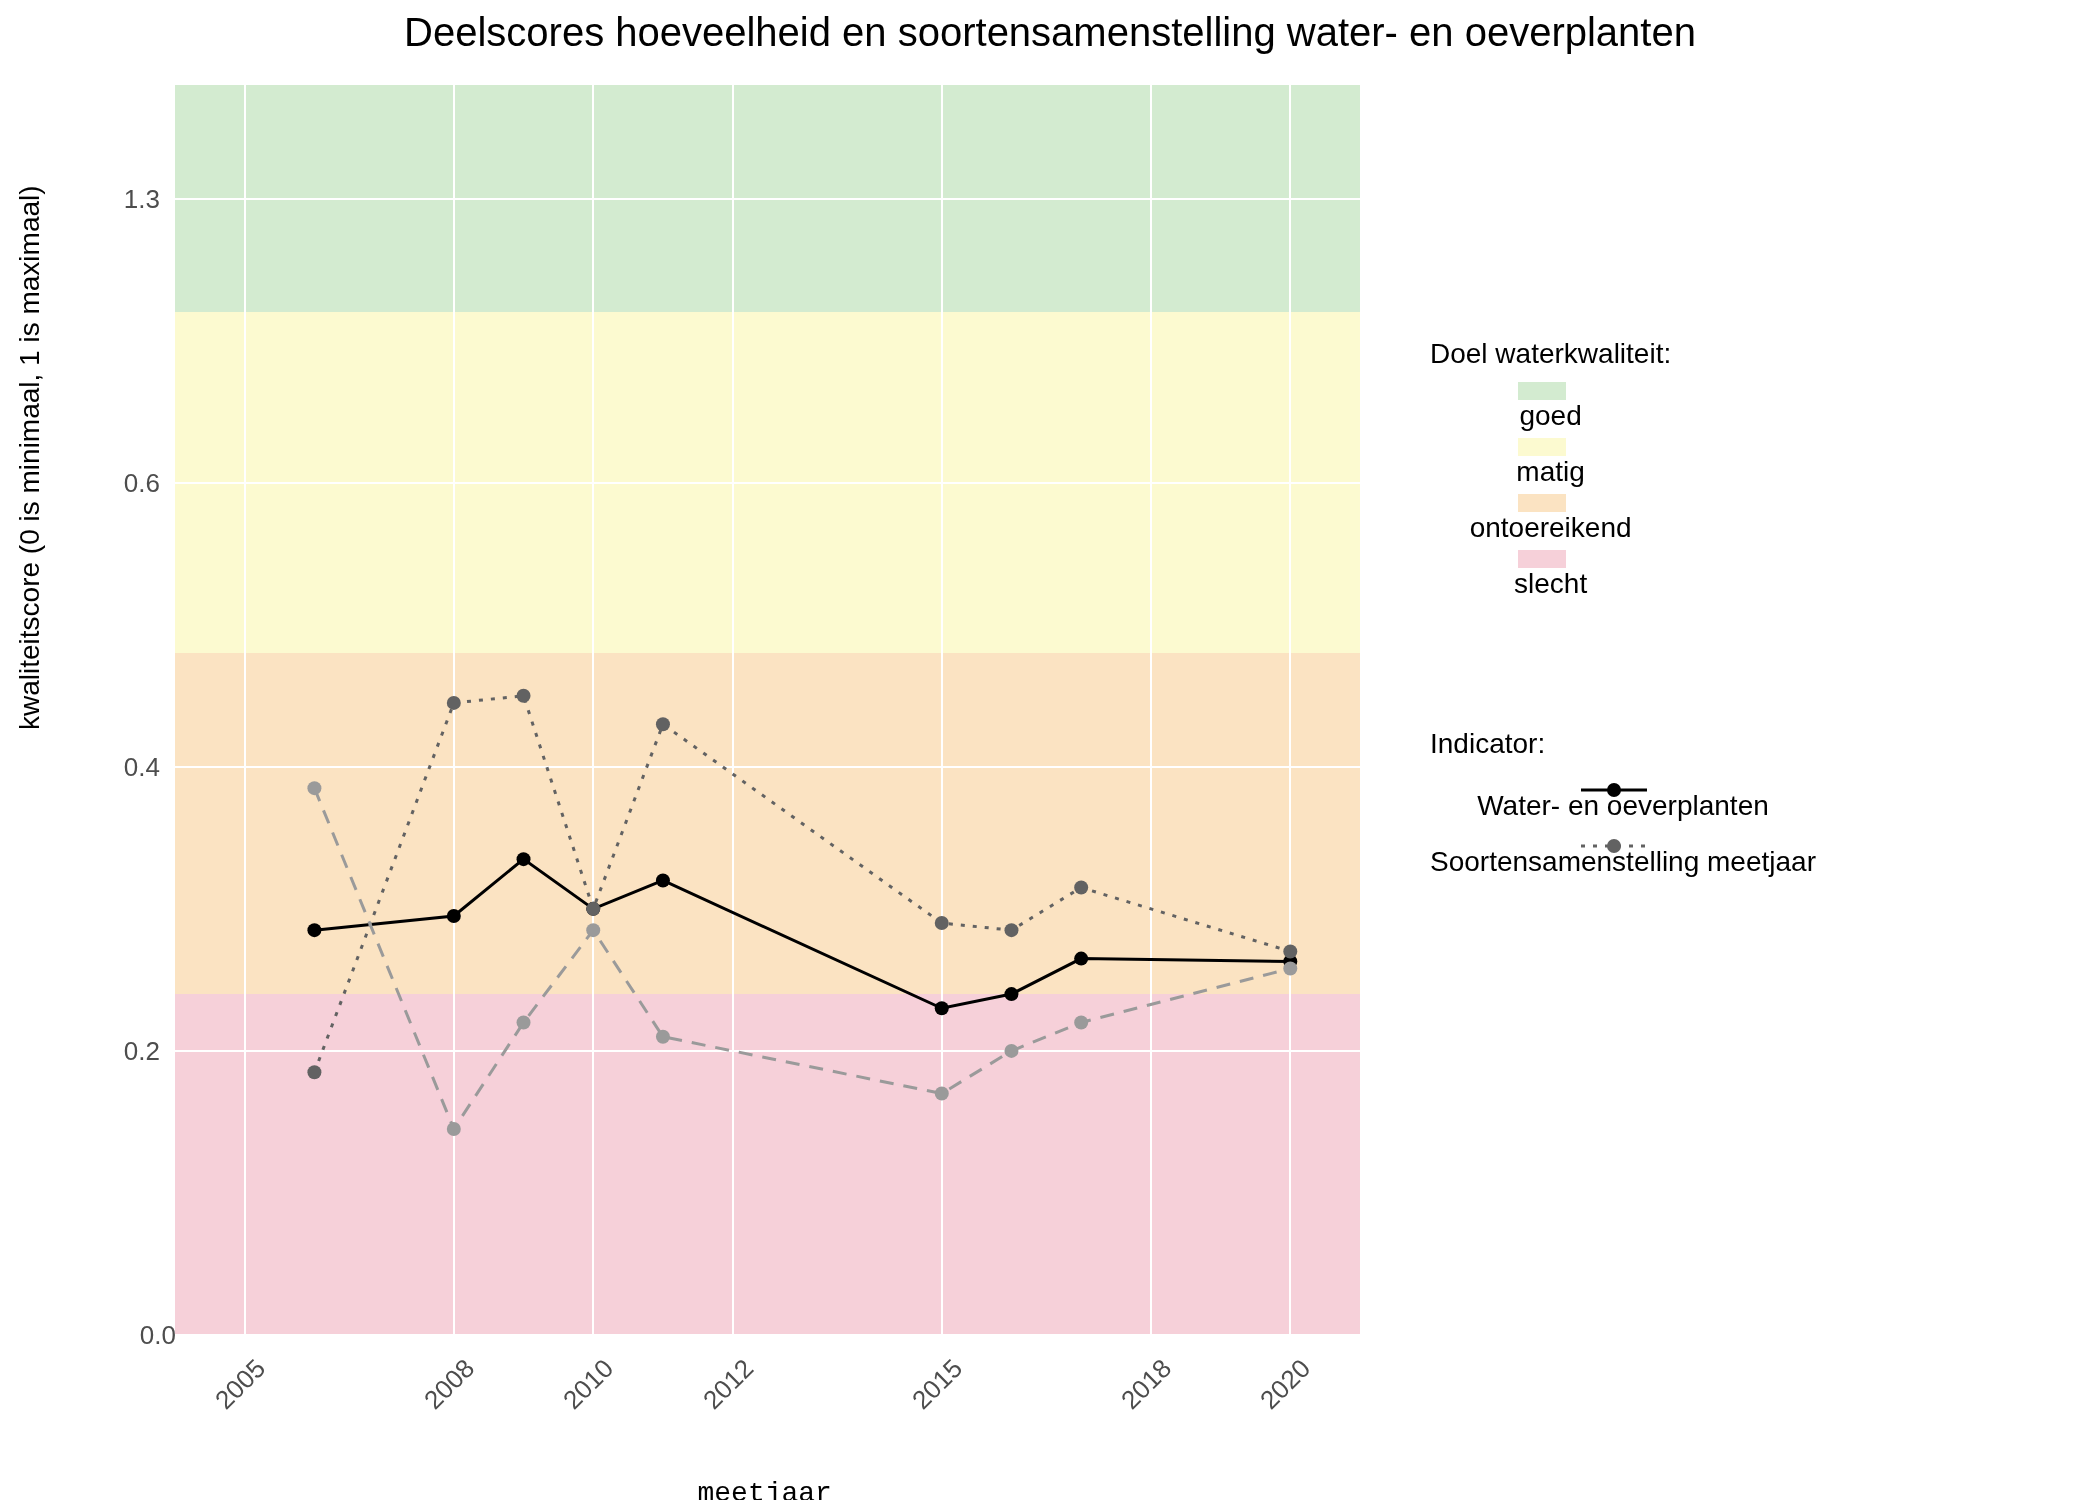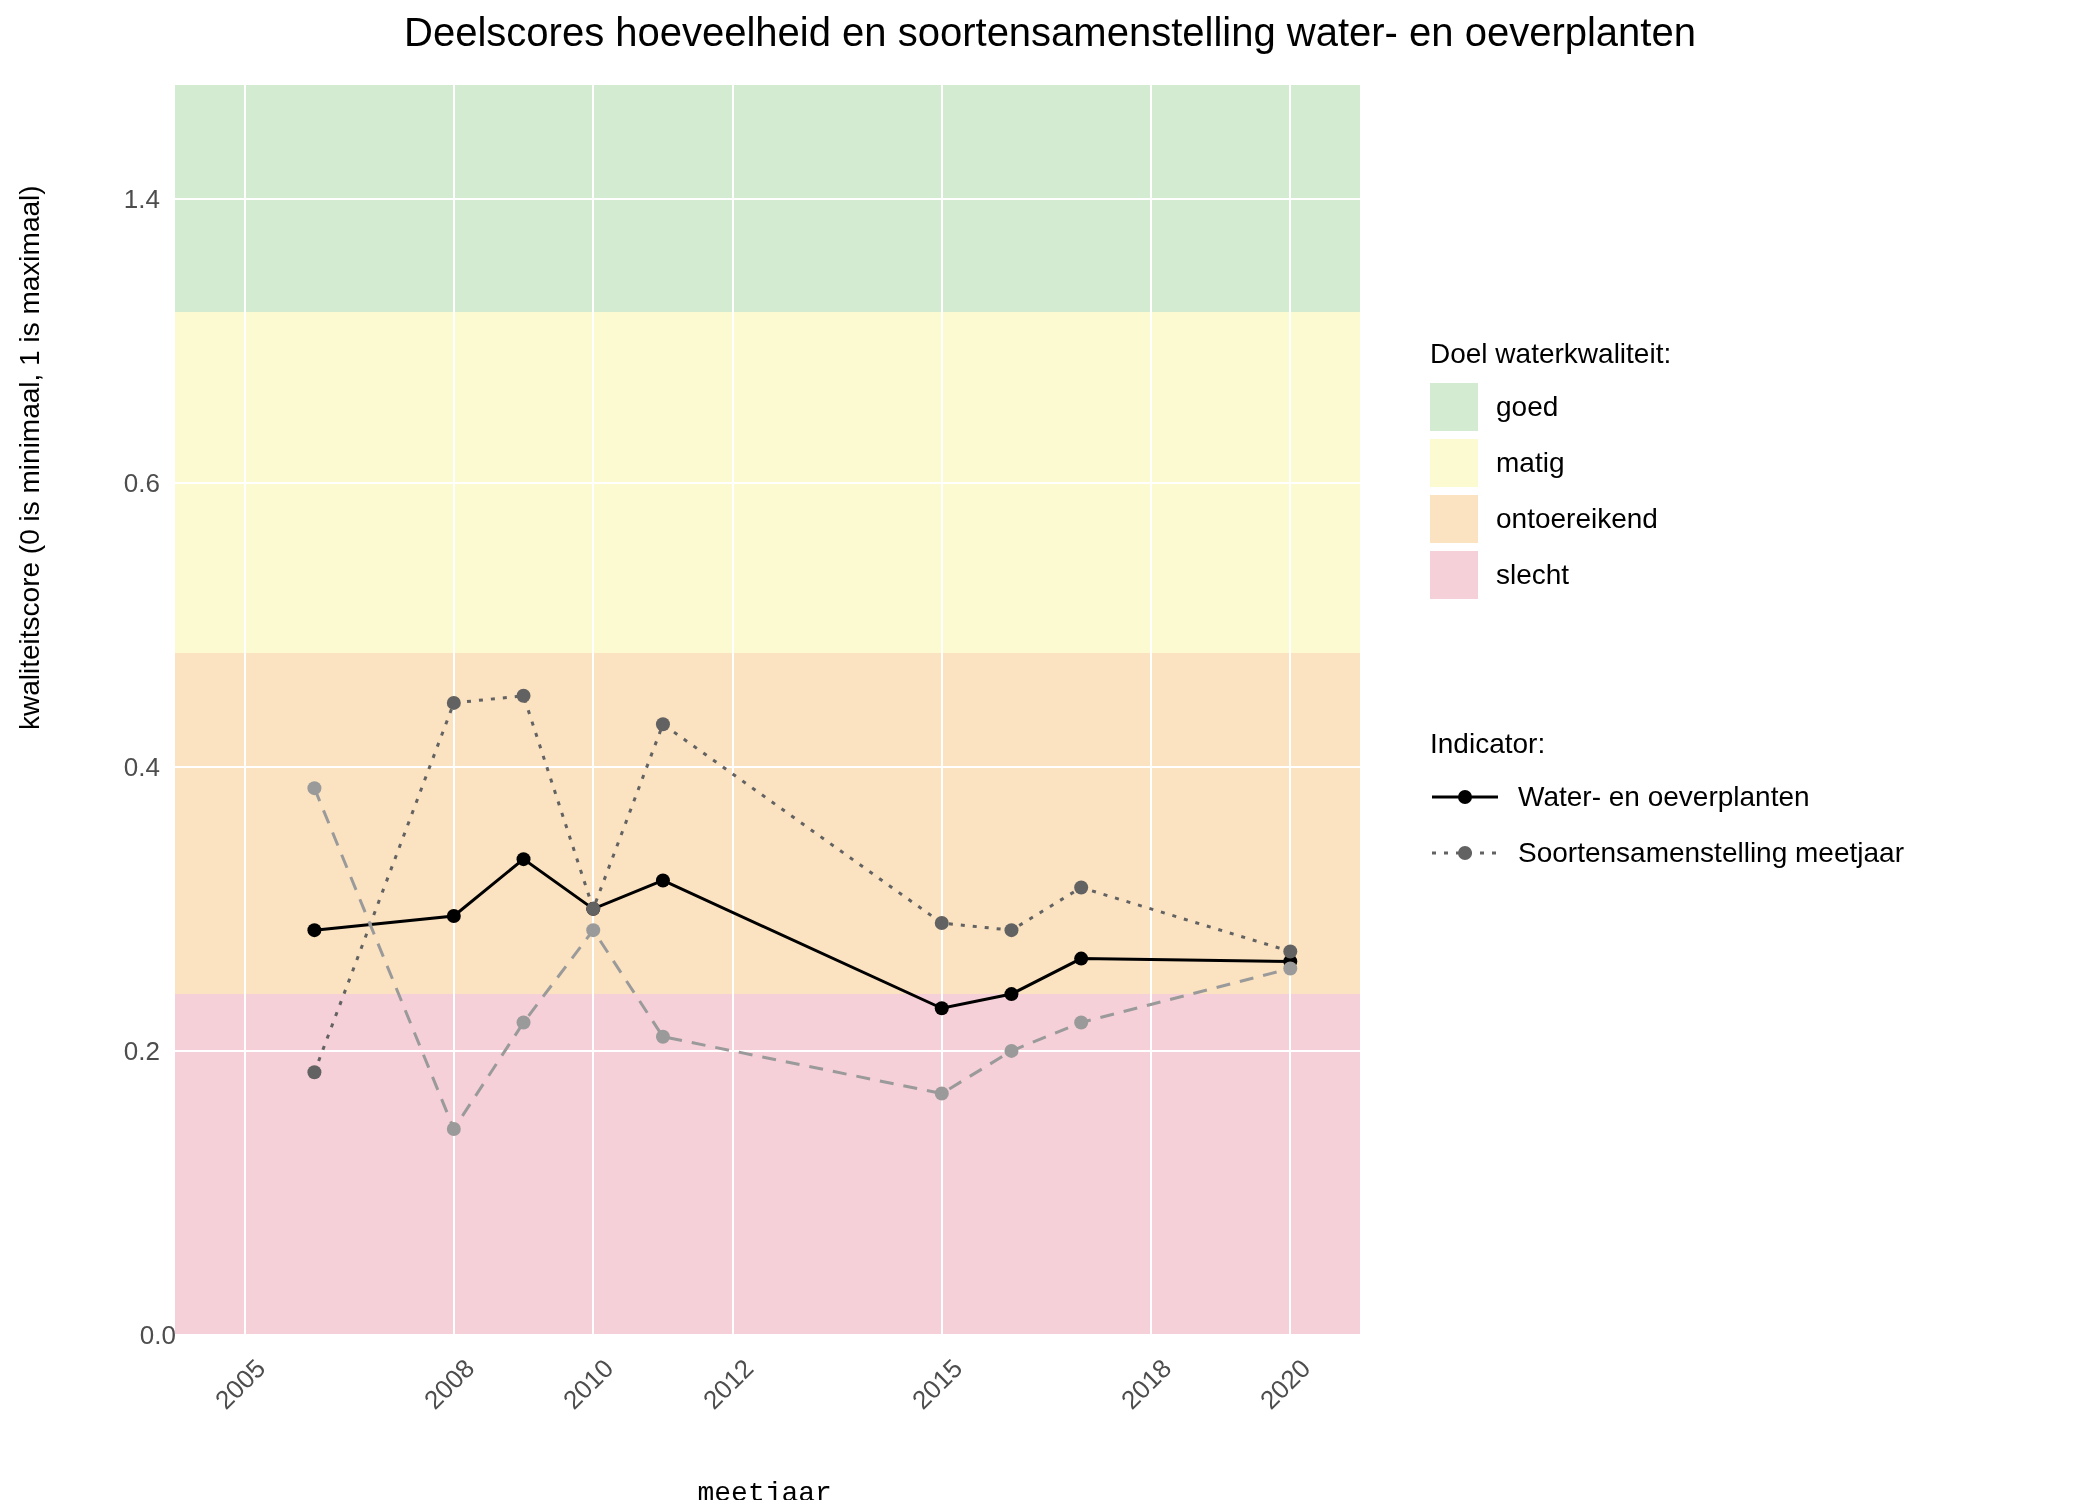--- a/index.html
+++ b/index.html
@@ -69,21 +69,21 @@
   }
   .xlabel {
     position: absolute;
     font-size: 28px;
     color: #000;
   }
 
   
   .legend { position: absolute; left: 1430px; font-size: 28px; color: #000; }
   .legend-title { font-size: 28px; margin-bottom: 12px; margin-top: 48px; }
-  .legend-row { display: flex; align-items: center; margin: 6px 0; height: 50px; }
+  .legend-row { display: flex; align-items: center; margin: 6px 0; height: 50px; flex-direction: column; }
   .swatch { width: 48px; height: 48px; margin-right: 18px; }
   .ind-sample {
     width: 70px; height: 36px; position: relative; margin-right: 18px;
   }
   .ind-sample svg { position: absolute; left: 0; top: 0; }
 
   
   .lines-svg {
     position: absolute; left: 0; top: 0;
     pointer-events: none;
@@ -196,20 +196,20 @@
         </div>
       </div>
   </div>
 
 </div>
 
 <div class="ytick-label" style="left: 116px; top: 1320px;">0.0</div>
 <div class="ytick-label" style="left: 100px; top: 1035.91px;">0.2</div>
 <div class="ytick-label" style="left: 100px; top: 751.818px;">0.4</div>
 <div class="ytick-label" style="left: 100px; top: 467.727px;">0.6</div>
-<div class="ytick-label" style="left: 100px; top: 183.636px;">1.4</div>
+<div class="ytick-label" style="left: 100px; top: 183.636px;">1.3</div>
 <div class="xtick-label" style="left: 159.706px; top: 1353px;">2005</div>
 <div class="xtick-label" style="left: 368.824px; top: 1353px;">2008</div>
 <div class="xtick-label" style="left: 508.235px; top: 1353px;">2010</div>
 <div class="xtick-label" style="left: 647.647px; top: 1353px;">2012</div>
 <div class="xtick-label" style="left: 856.765px; top: 1353px;">2015</div>
 <div class="xtick-label" style="left: 1065.88px; top: 1353px;">2018</div>
 <div class="xtick-label" style="left: 1205.29px; top: 1353px;">2020</div>
 
 </body></html>

